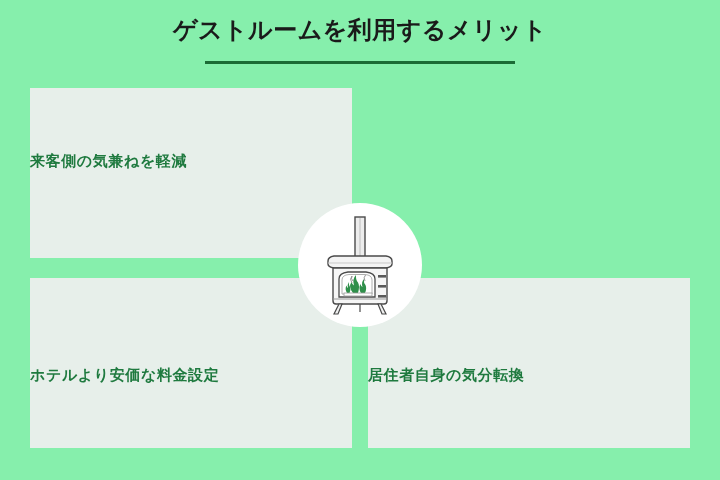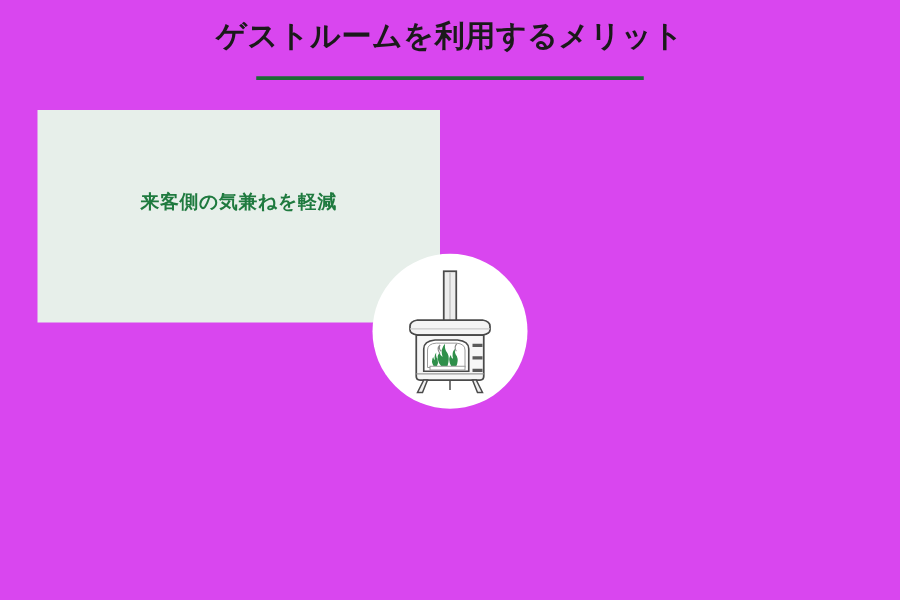--- a/index.html
+++ b/index.html
@@ -12,21 +12,21 @@
     background: #ffffff;
     font-family: "Liberation Sans", "DejaVu Sans", sans-serif;
     overflow: hidden;
     position: relative;
   }
 
   #page {
     position: relative;
     width: 720px;
     height: 480px;
-    background: #d946ef;
+    background: #86efac;
   }
 
   
   .header {
     position: absolute;
     left: 0;
     top: 0;
     width: 720px;
     height: 88px;
   }
@@ -61,21 +61,21 @@
     height: 360px;
   }
   .card {
     position: absolute;
     width: 322px;
     height: 170px;
     background: #e7efea;
     box-sizing: border-box;
     display: flex;
     align-items: center;
-    justify-content: center;
+    justify-content: flex-start;
   }
   .card.tl { left: 0;     top: 0;   }
   .card.tr { left: 338px; top: 0;   }
   .card.bl { left: 0;     top: 190px; }
   .card.br { left: 338px; top: 190px; }
 
   .card-label {
     font-size: 15px;
     font-weight: bold;
     color: #1f7a3f;
@@ -117,21 +117,27 @@
     <div class="title-underline"></div>
   </div>
 
   <div class="grid">
 
     <div class="card tl">
       <div class="card-label">来客側の気兼ねを軽減</div>
     </div>
 
 
+    <div class="card bl">
+      <div class="card-label">ホテルより安価な料金設定</div>
+    </div>
 
+    <div class="card br">
+      <div class="card-label">居住者自身の気分転換</div>
+    </div>
 
   </div>
 
   <div class="center-medallion">
     <svg class="stove-illustration" viewBox="0 0 104 104" xmlns="http://www.w3.org/2000/svg">
 
       <rect x="47" y="4" width="10" height="40" fill="#ededed" stroke="#4a4a4a" stroke-width="1.4"></rect>
       <line x1="52" y1="5" x2="52" y2="43" stroke="#bdbdbd" stroke-width="1"></line>
 
       <path d="M20 48 Q20 44 26 43 L78 43 Q84 44 84 48 L84 51 Q84 54 78 55 L26 55 Q20 54 20 51 Z" fill="#f4f4f4" stroke="#4a4a4a" stroke-width="1.4"></path>

